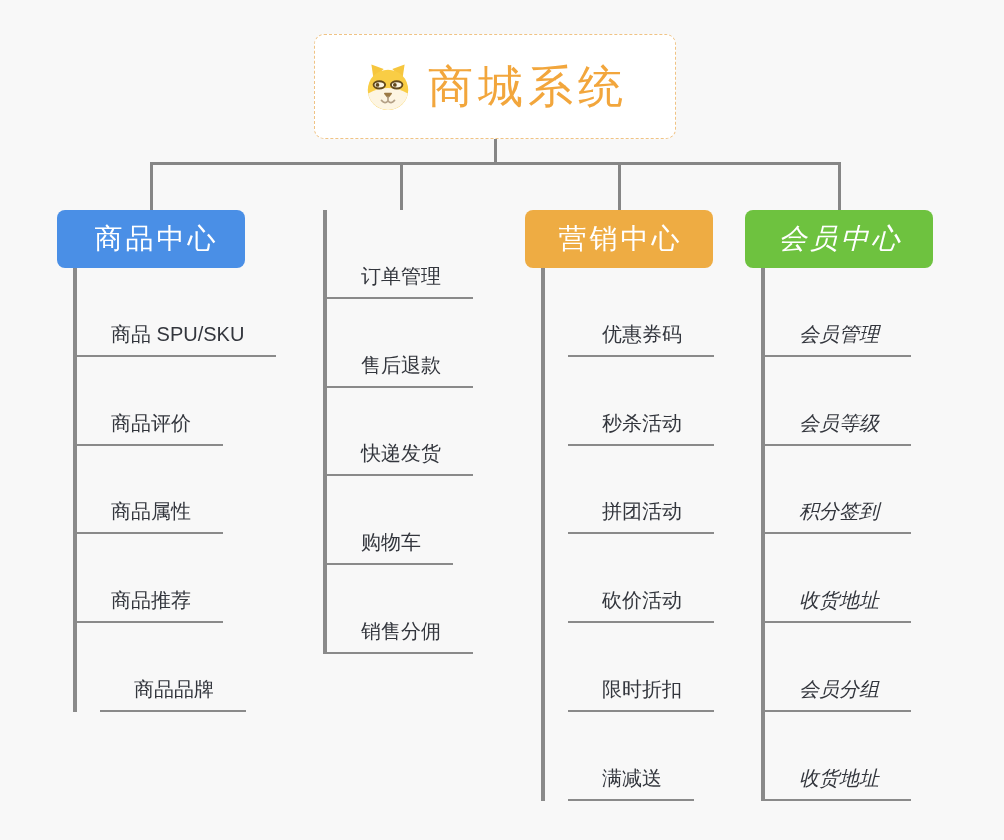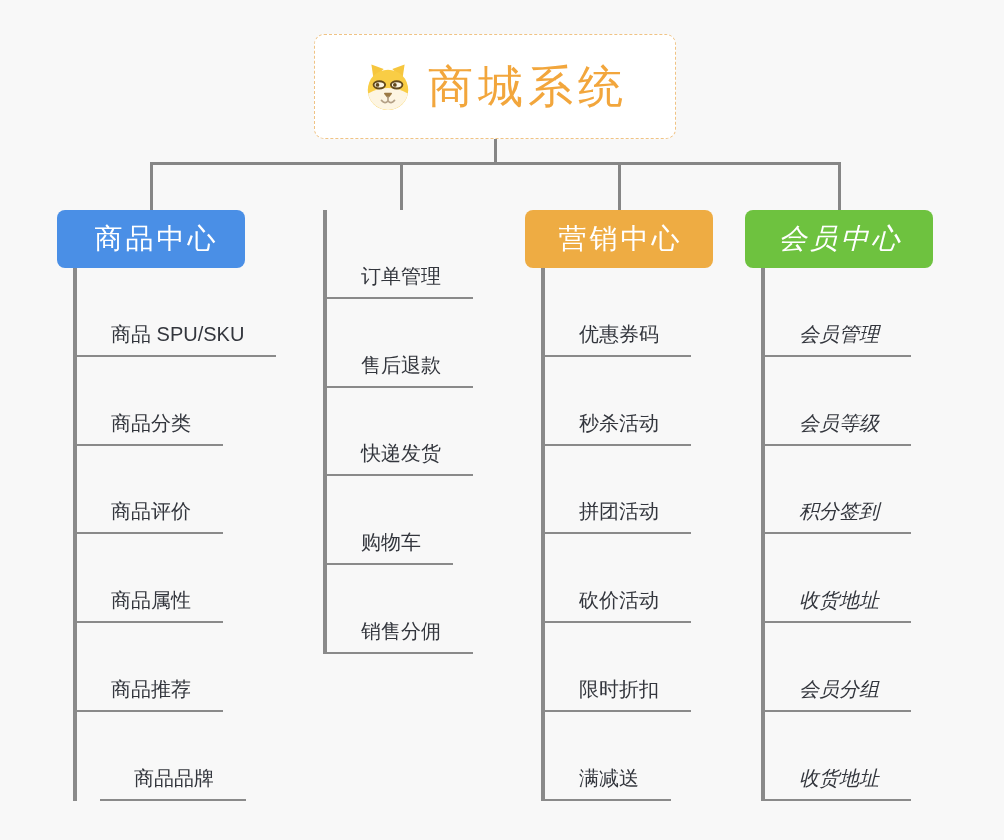--- a/index.html
+++ b/index.html
@@ -114,23 +114,20 @@
   <div id="branches">
       <div class="branch" style="left: 57px; top: 210px;">
       <div class="branch-header" style="background: rgb(74, 143, 230); padding-left: 8px;">
         <span class="branch-label">商品中心</span>
       </div>
       <div class="branch-children" style="border-left-color: rgb(138, 138, 138);">
           <div class="child-row">
             <div class="child-topic" style="border-bottom-color: rgb(138, 138, 138); color: rgb(51, 54, 61);">商品 SPU/SKU</div>
           </div>
           <div class="child-row">
-            <div class="child-topic" style="border-bottom-color: rgb(138, 138, 138); color: rgb(51, 54, 61);">商品分类</div>
-          </div>
-          <div class="child-row">
             <div class="child-topic" style="border-bottom-color: rgb(138, 138, 138); color: rgb(51, 54, 61);">商品评价</div>
           </div>
           <div class="child-row">
             <div class="child-topic" style="border-bottom-color: rgb(138, 138, 138); color: rgb(51, 54, 61);">商品属性</div>
           </div>
           <div class="child-row">
             <div class="child-topic" style="border-bottom-color: rgb(138, 138, 138); color: rgb(51, 54, 61);">商品推荐</div>
           </div>
           <div class="child-row">
             <div class="child-topic" style="border-bottom-color: rgb(138, 138, 138); color: rgb(51, 54, 61); margin-left: 23px;">商品品牌</div>
@@ -153,21 +150,21 @@
           </div>
           <div class="child-row">
             <div class="child-topic" style="border-bottom-color: rgb(138, 138, 138); color: rgb(51, 54, 61);">销售分佣</div>
           </div>
         </div>
     </div>
       <div class="branch" style="left: 525px; top: 210px;">
       <div class="branch-header" style="background: rgb(238, 172, 67);">
         <span class="branch-label">营销中心</span>
       </div>
-      <div class="branch-children" style="border-left-color: rgb(138, 138, 138);">
+      <div class="branch-children" style="border-left-color: rgb(138, 138, 138); padding-left: 23px;">
           <div class="child-row">
             <div class="child-topic" style="border-bottom-color: rgb(138, 138, 138); color: rgb(51, 54, 61);">优惠券码</div>
           </div>
           <div class="child-row">
             <div class="child-topic" style="border-bottom-color: rgb(138, 138, 138); color: rgb(51, 54, 61);">秒杀活动</div>
           </div>
           <div class="child-row">
             <div class="child-topic" style="border-bottom-color: rgb(138, 138, 138); color: rgb(51, 54, 61);">拼团活动</div>
           </div>
           <div class="child-row">

